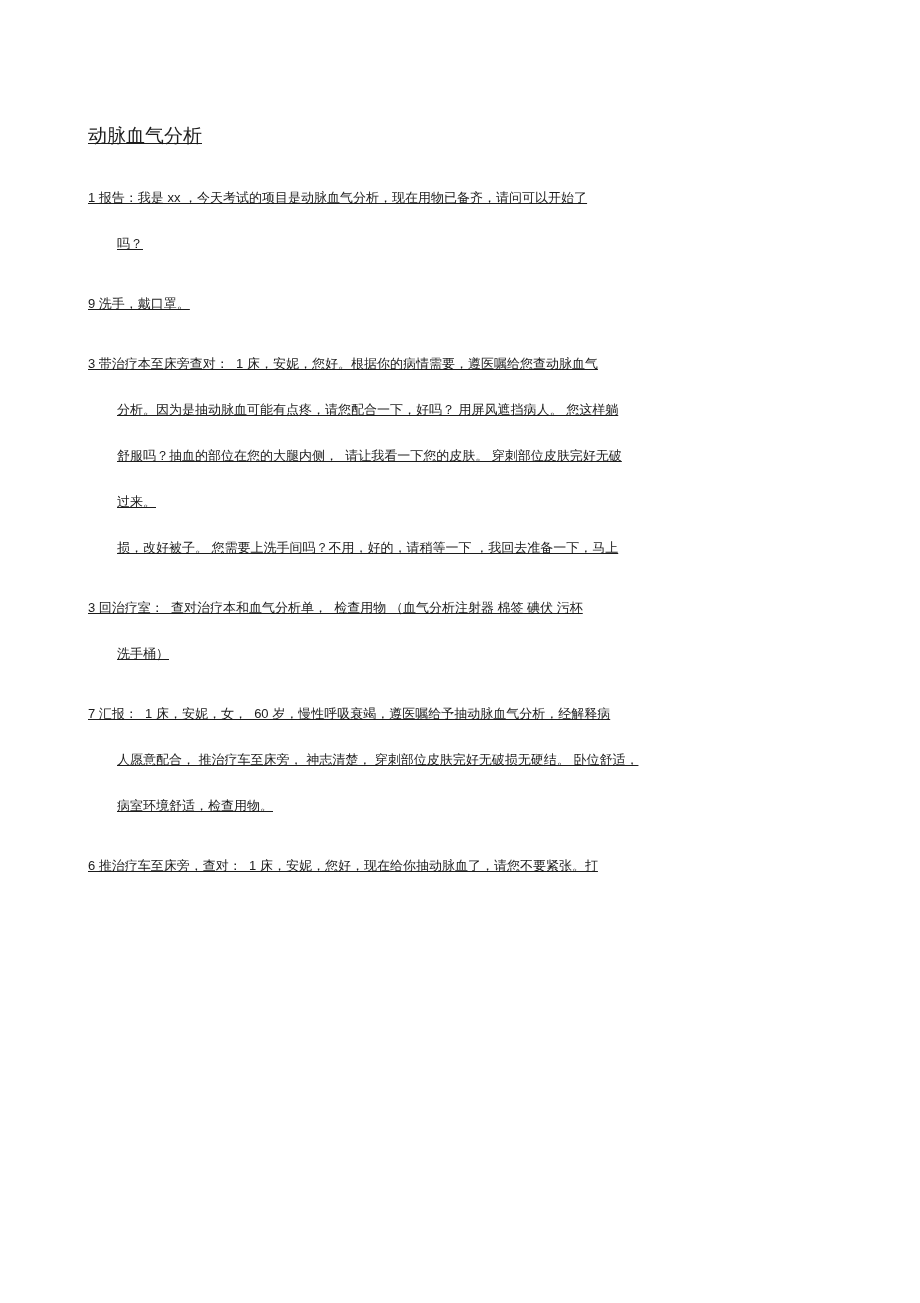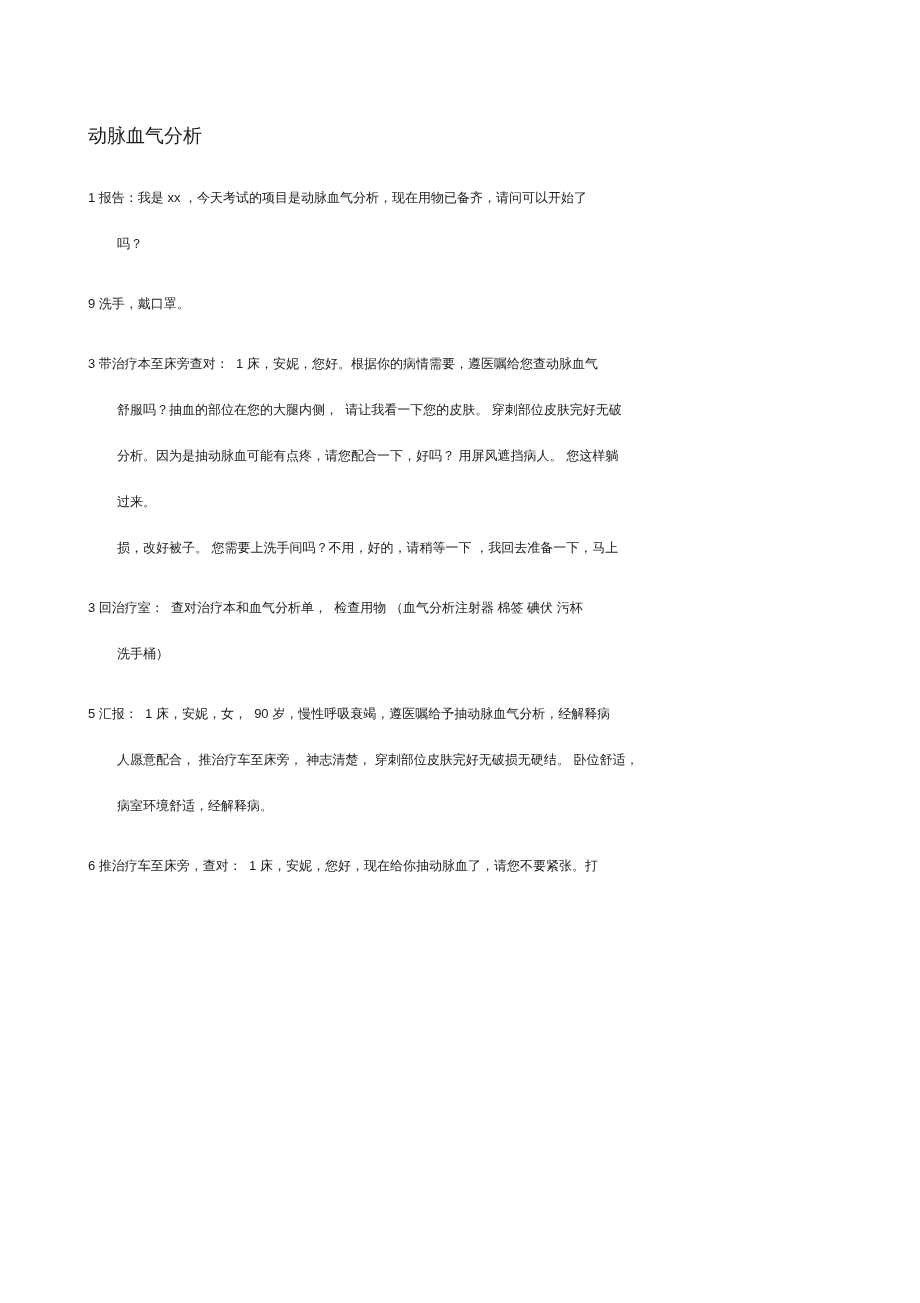--- a/index.html
+++ b/index.html
@@ -11,20 +11,21 @@
     position: relative;
     width: 920px;
     height: 1303px;
     background: #ffffff;
     overflow: hidden;
     font-family: "Liberation Sans", "Liberation Serif", serif;
     color: #1c1c1c;
   }
   .content {
     padding: 113px 70px 0 88px;
+    text-decoration: underline;
   }
   .doc-title {
     font-size: 19px;
     line-height: 46px;
     margin: 0 0 16px 0;
     white-space: pre;
   }
   .para {
     margin: 0 0 14px 0;
   }
@@ -46,32 +47,32 @@
     <div>
         <div class="para">
           <div class="line">1 报告：我是 xx ，今天考试的项目是动脉血气分析，现在用物已备齐，请问可以开始了</div>
           <div class="line cont">吗？</div>
         </div>
         <div class="para">
           <div class="line">9 洗手，戴口罩。</div>
         </div>
         <div class="para">
           <div class="line">3 带治疗本至床旁查对：  1 床，安妮，您好。根据你的病情需要，遵医嘱给您查动脉血气</div>
+          <div class="line cont">分析。因为是抽动脉血可能有点疼，请您配合一下，好吗？ 用屏风遮挡病人。 您这样躺</div>
           <div class="line cont">舒服吗？抽血的部位在您的大腿内侧，  请让我看一下您的皮肤。 穿刺部位皮肤完好无破</div>
-          <div class="line cont">分析。因为是抽动脉血可能有点疼，请您配合一下，好吗？ 用屏风遮挡病人。 您这样躺</div>
           <div class="line cont">过来。</div>
           <div class="line cont">损，改好被子。 您需要上洗手间吗？不用，好的，请稍等一下 ，我回去准备一下，马上</div>
         </div>
         <div class="para">
           <div class="line">3 回治疗室：  查对治疗本和血气分析单，  检查用物 （血气分析注射器 棉签 碘伏 污杯</div>
           <div class="line cont">洗手桶）</div>
         </div>
         <div class="para">
-          <div class="line">5 汇报：  1 床，安妮，女，  90 岁，慢性呼吸衰竭，遵医嘱给予抽动脉血气分析，经解释病</div>
+          <div class="line">7 汇报：  1 床，安妮，女，  60 岁，慢性呼吸衰竭，遵医嘱给予抽动脉血气分析，经解释病</div>
           <div class="line cont">人愿意配合， 推治疗车至床旁， 神志清楚， 穿刺部位皮肤完好无破损无硬结。 卧位舒适，</div>
-          <div class="line cont">病室环境舒适，经解释病。</div>
+          <div class="line cont">病室环境舒适，检查用物。</div>
         </div>
         <div class="para">
           <div class="line">6 推治疗车至床旁，查对：  1 床，安妮，您好，现在给你抽动脉血了，请您不要紧张。打</div>
         </div>
       </div>
   </div>
 </div>
 
 </body></html>

